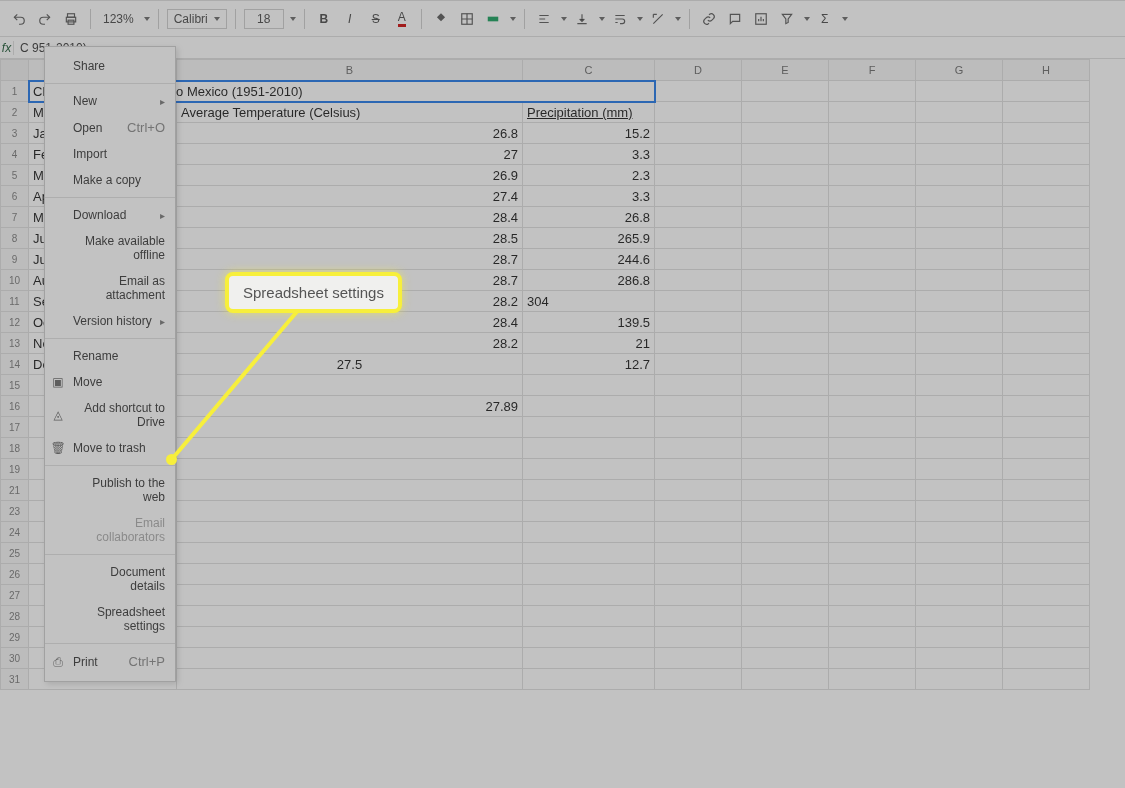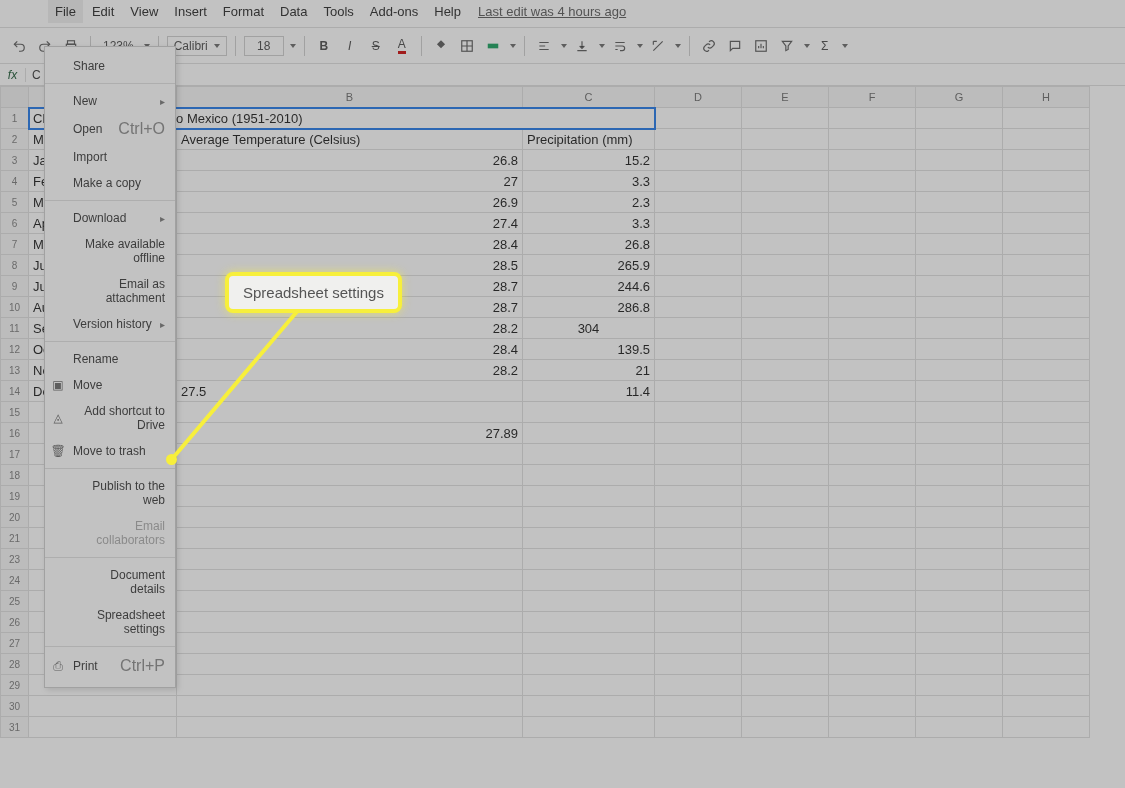--- a/index.html
+++ b/index.html
@@ -39,21 +39,21 @@
   
   .toolbar { display:flex; align-items:center; gap:4px; padding:4px 8px; border-bottom:1px solid #ddd; height:36px; font-size:12px; color:#444; }
   .tb-btn { width:22px; height:24px; display:flex; align-items:center; justify-content:center; cursor:pointer; border-radius:2px; }
   .tb-sep { width:1px; height:20px; background:#ccc; margin:0 4px; }
   .tb-box { border:1px solid #ccc; padding:2px 6px; display:flex; align-items:center; gap:4px; cursor:pointer; background:#fff; }
   .tb-text { padding:0 4px; }
   .caret { width:0;height:0;border-left:3px solid transparent;border-right:3px solid transparent;border-top:4px solid #666; display:inline-block; margin-left:2px;}
 
   
   .fx-bar { display:flex; align-items:center; border-bottom:1px solid #ddd; height:22px; font-size:12px; }
-  .fx-label { width:26px; text-align:center; color:#14532d; font-style:italic; border-right:1px solid #ddd; }
+  .fx-label { width:14px; text-align:center; color:#14532d; font-style:italic; border-right:1px solid #ddd; }
   .fx-content { padding-left:6px; color:#333; }
 
   
   .grid-wrap { position:relative; }
   table.sheet { border-collapse:collapse; table-layout:fixed; width:1090px; }
   table.sheet th, table.sheet td {
     border:1px solid #ddd; height:21px; font-size:13px;
     overflow:hidden; white-space:nowrap;
   }
   table.sheet thead th {
@@ -78,21 +78,21 @@
   .sel-a1 { outline:2px solid #1a73e8; outline-offset:-1px; }
 
   
   .dropdown {
     position:absolute; left:44px; top:46px; width:132px;
     background:#fff; border:1px solid #ccc; box-shadow:2px 2px 6px rgba(0,0,0,.15);
     z-index:400; padding:6px 0;
     font-size:12px;
   }
   .dd-item { display:flex; align-items:center; padding:6px 10px 6px 28px; position:relative; cursor:pointer; color:#333;text-align:right; }
-  .dd-item .short { margin-left:auto; color:#888; font-size:16px; }
+  .dd-item .short { margin-left:auto; color:#888; font-size:13px; }
   .dd-item .arrow { margin-left:auto; color:#777; font-size:10px; }
   .dd-item .ico { position:absolute; left:6px; width:14px; height:14px; display:flex; align-items:center; justify-content:center; color:#666; }
   .dd-sep { height:1px; background:#e0e0e0; margin:4px 0; }
   .dd-item.disabled { color:#aaa; }
 
   
   .callout {
     position:absolute; left:225px; top:272px; z-index:600;
     pointer-events:none;
   }
@@ -107,32 +107,20 @@
   .callout-dot {
     position:absolute; left:166px; top:454px; width:11px; height:11px; border-radius:50%;
     background:#f7ef3b; border:2px solid #f7ef3b; z-index:600; pointer-events:none;
   }
 
 </style>
 </head>
 <body>
 
 <div class="hdr">
-  <div class="menubar">
-    <span class="mi">File</span>
-    <span class="mi">Edit</span>
-    <span class="mi">View</span>
-    <span class="mi">Insert</span>
-    <span class="mi">Format</span>
-    <span class="mi">Data</span>
-    <span class="mi">Tools</span>
-    <span class="mi">Add-ons</span>
-    <span class="mi">Help</span>
-    <span class="last-edit">Last edit was 4 hours ago</span>
-  </div>
 </div>
 
 <div class="toolbar">
   <span class="tb-btn">
       <svg width="14" height="14" viewBox="0 0 24 24" fill="none" stroke="#555" stroke-width="2">
         <path d="M9 14l-5-5 5-5"></path>
         <path d="M4 9h11a6 6 0 0 1 0 12h-3"></path>
       </svg>
     </span>
   <span class="tb-btn">
@@ -282,21 +270,21 @@
           <td class="cell"></td>
           <td class="cell"></td>
           <td class="cell"></td>
           <td class="cell"></td>
           <td class="cell"></td>
         </tr>
         <tr>
           <th class="rowhdr">2</th>
           <td class="cell row2-cell" style="text-align: left;">Month</td>
           <td class="cell row2-cell" style="text-align: left;">Average Temperature (Celsius)</td>
-          <td class="cell row2-cell" style="text-align: left;">Precipitation (mm)</td>
+          <td class="cell row2-cell" style="text-align: left; text-decoration: underline;">Precipitation (mm)</td>
           <td class="cell row2-cell" style="text-align: right;"></td>
           <td class="cell row2-cell" style="text-align: right;"></td>
           <td class="cell row2-cell" style="text-align: right;"></td>
           <td class="cell row2-cell" style="text-align: right;"></td>
           <td class="cell row2-cell" style="text-align: right;"></td>
         </tr>
         <tr>
           <th class="rowhdr">3</th>
           <td class="cell data-cell" style="text-align: left;">Jan</td>
           <td class="cell data-cell" style="text-align: right;">26.8</td>
@@ -381,21 +369,21 @@
           <td class="cell data-cell" style="text-align: right;"></td>
           <td class="cell data-cell" style="text-align: right;"></td>
           <td class="cell data-cell" style="text-align: right;"></td>
           <td class="cell data-cell" style="text-align: right;"></td>
           <td class="cell data-cell" style="text-align: right;"></td>
         </tr>
         <tr>
           <th class="rowhdr">11</th>
           <td class="cell data-cell" style="text-align: left;">Sep</td>
           <td class="cell data-cell" style="text-align: right;">28.2</td>
-          <td class="cell data-cell" style="text-align: center;">304</td>
+          <td class="cell data-cell" style="text-align: left;">304</td>
           <td class="cell data-cell" style="text-align: right;"></td>
           <td class="cell data-cell" style="text-align: right;"></td>
           <td class="cell data-cell" style="text-align: right;"></td>
           <td class="cell data-cell" style="text-align: right;"></td>
           <td class="cell data-cell" style="text-align: right;"></td>
         </tr>
         <tr>
           <th class="rowhdr">12</th>
           <td class="cell data-cell" style="text-align: left;">Oct</td>
           <td class="cell data-cell" style="text-align: right;">28.4</td>
@@ -413,22 +401,22 @@
           <td class="cell data-cell" style="text-align: right;">21</td>
           <td class="cell data-cell" style="text-align: right;"></td>
           <td class="cell data-cell" style="text-align: right;"></td>
           <td class="cell data-cell" style="text-align: right;"></td>
           <td class="cell data-cell" style="text-align: right;"></td>
           <td class="cell data-cell" style="text-align: right;"></td>
         </tr>
         <tr>
           <th class="rowhdr">14</th>
           <td class="cell data-cell" style="text-align: left;">Dec</td>
-          <td class="cell data-cell" style="text-align: left;">27.5</td>
-          <td class="cell data-cell" style="text-align: right;">11.4</td>
+          <td class="cell data-cell" style="text-align: center;">27.5</td>
+          <td class="cell data-cell" style="text-align: right;">12.7</td>
           <td class="cell data-cell" style="text-align: right;"></td>
           <td class="cell data-cell" style="text-align: right;"></td>
           <td class="cell data-cell" style="text-align: right;"></td>
           <td class="cell data-cell" style="text-align: right;"></td>
           <td class="cell data-cell" style="text-align: right;"></td>
         </tr>
         <tr>
           <th class="rowhdr">15</th>
           <td class="cell"></td>
           <td class="cell"></td>
@@ -467,31 +455,20 @@
           <td class="cell"></td>
           <td class="cell"></td>
           <td class="cell"></td>
           <td class="cell"></td>
           <td class="cell"></td>
           <td class="cell"></td>
           <td class="cell"></td>
         </tr>
         <tr style="height: 14px;">
           <th class="rowhdr">19</th>
-          <td class="cell"></td>
-          <td class="cell"></td>
-          <td class="cell"></td>
-          <td class="cell"></td>
-          <td class="cell"></td>
-          <td class="cell"></td>
-          <td class="cell"></td>
-          <td class="cell"></td>
-        </tr>
-        <tr style="height: 14px;">
-          <th class="rowhdr">20</th>
           <td class="cell"></td>
           <td class="cell"></td>
           <td class="cell"></td>
           <td class="cell"></td>
           <td class="cell"></td>
           <td class="cell"></td>
           <td class="cell"></td>
           <td class="cell"></td>
         </tr>
         <tr style="height: 14px;">

